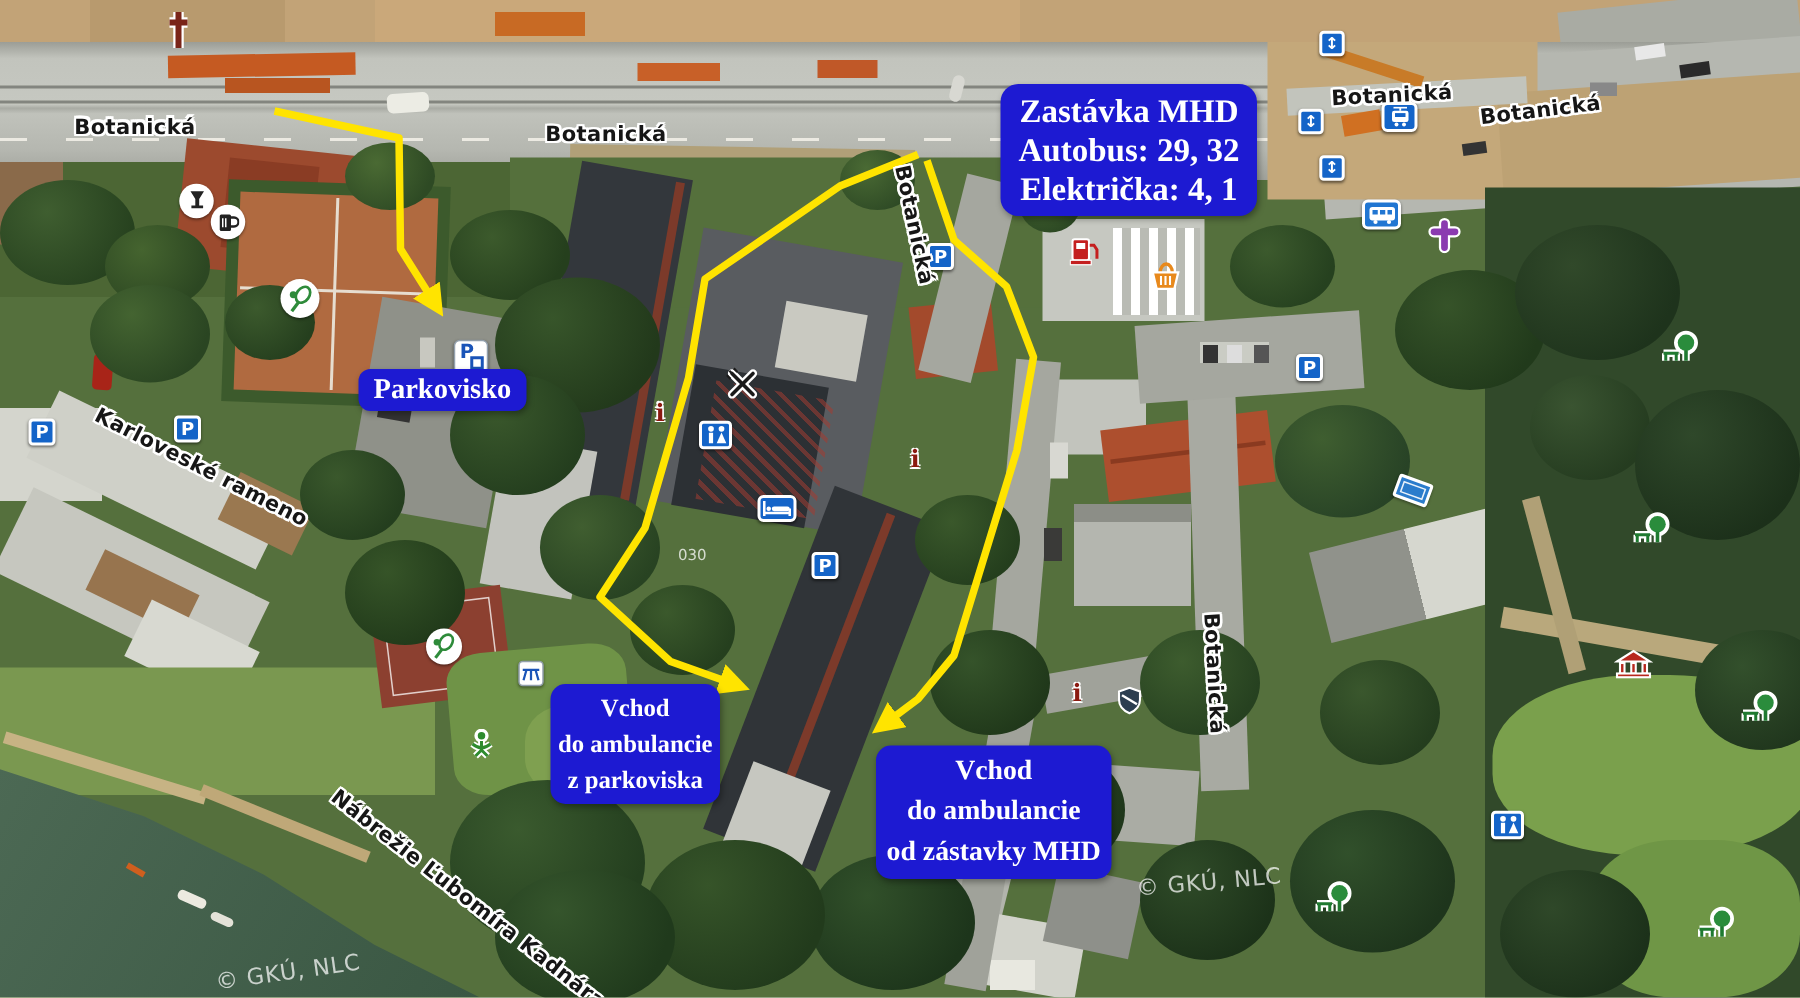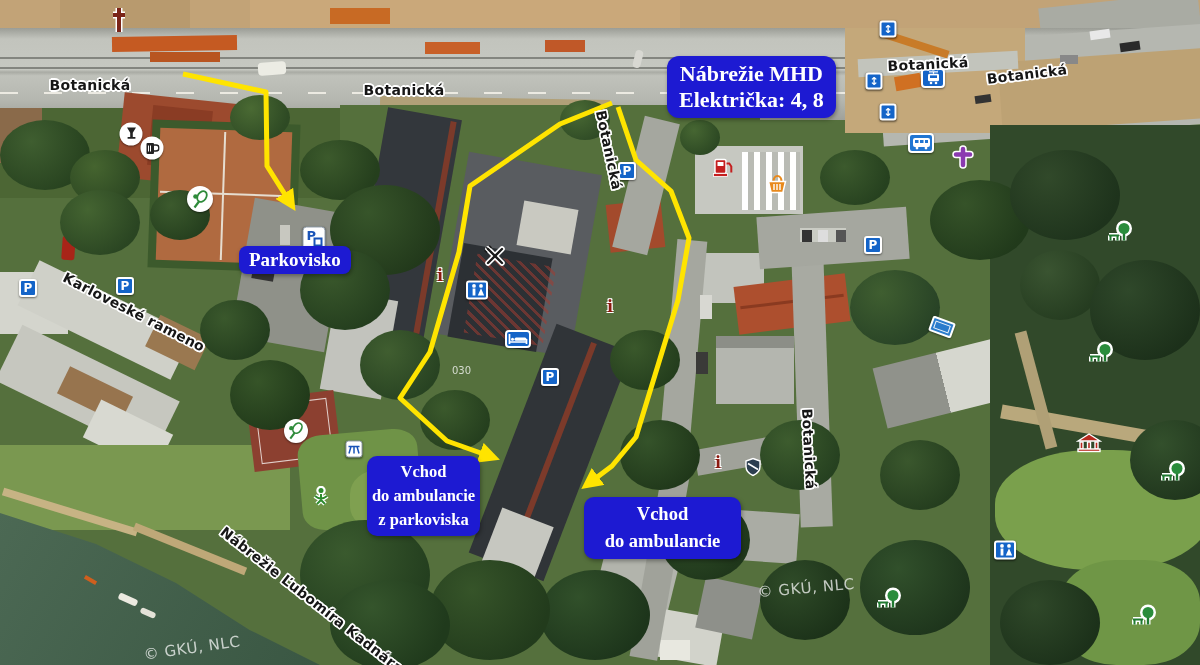--- a/index.html
+++ b/index.html
@@ -439,32 +439,34 @@
   <span class="lbl" style="left:404px;top:90px;transform:translate(-50%,-50%)">Botanická</span>
   <span class="lbl" style="left:609px;top:150px;transform:translate(-50%,-50%) rotate(78deg)">Botanická</span>
   <span class="lbl" style="left:928px;top:64px;transform:translate(-50%,-50%) rotate(-3deg)">Botanická</span>
   <span class="lbl" style="left:1027px;top:74px;transform:translate(-50%,-50%) rotate(-7deg)">Botanická</span>
   <span class="lbl" style="left:809px;top:449px;transform:translate(-50%,-50%) rotate(87deg)">Botanická</span>
   <span class="lbl" style="left:134px;top:312px;transform:translate(-50%,-50%) rotate(27deg)">Karloveské rameno</span>
   <span class="lbl" style="left:312px;top:600px;transform:translate(-50%,-50%) rotate(38deg)">Nábrežie Ľubomíra Kadnára</span>
   <span class="bnum" style="left:452px;top:365px">030</span>
 
   <div class="callout" style="left:667px;top:56px;padding:5px 12px;font-size:22px;line-height:26px;border-radius:12px">
-    <span>Nábrežie MHD</span>
-    <span>Električka: 4, 8</span>
+    <span>Zastávka MHD</span>
+    <span>Autobus: 29, 32</span>
+    <span>Električka: 4, 1</span>
   </div>
   <div class="callout" style="left:239px;top:246px;padding:2px 10px;font-size:19px;line-height:24px;border-radius:8px">
     <span>Parkovisko</span>
   </div>
   <div class="callout" style="left:367px;top:456px;width:113px;padding:4px 2px;font-size:16.5px;line-height:24px;border-radius:10px">
     <span>Vchod</span>
     <span>do ambulancie</span>
     <span>z parkoviska</span>
   </div>
   <div class="callout" style="left:584px;top:497px;width:157px;padding:4px 2px;font-size:18.5px;line-height:27px;border-radius:10px">
     <span>Vchod</span>
     <span>do ambulancie</span>
+    <span>od zástavky MHD</span>
   </div>
 
   <span class="cr" style="left:192px;top:648px;transform:translate(-50%,-50%) rotate(-8deg)">© GKÚ, NLC</span>
   <span class="cr" style="left:806px;top:588px;transform:translate(-50%,-50%) rotate(-5deg)">© GKÚ, NLC</span>
 
 </div>
 
 </body></html>

